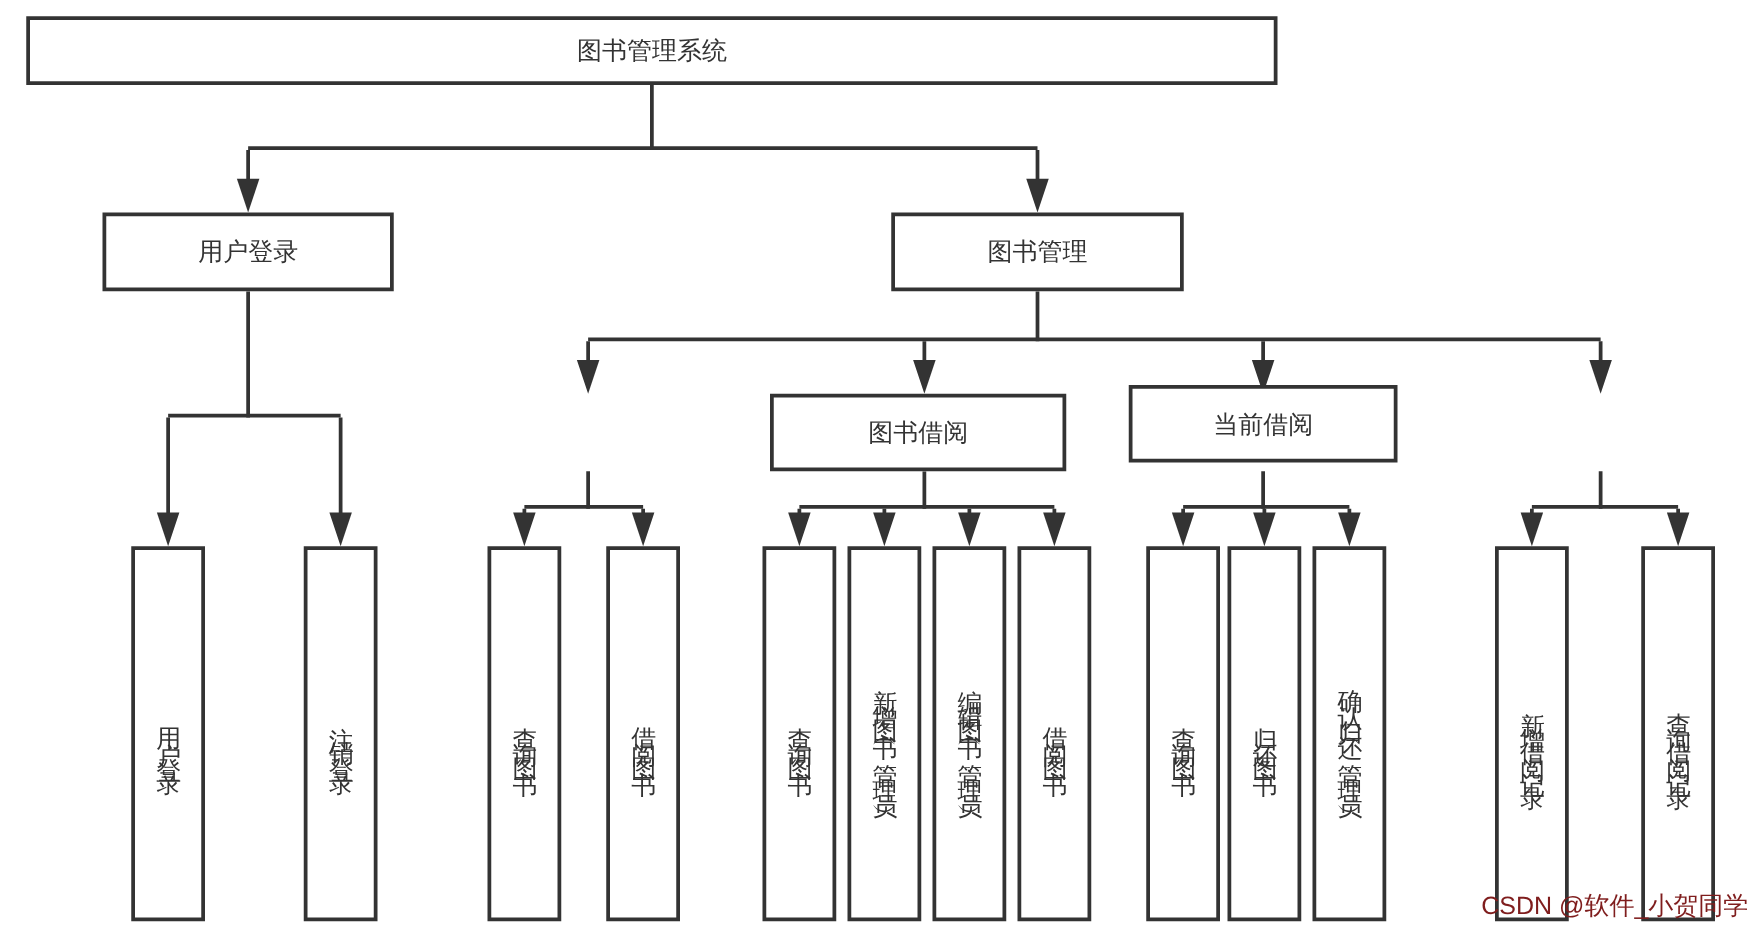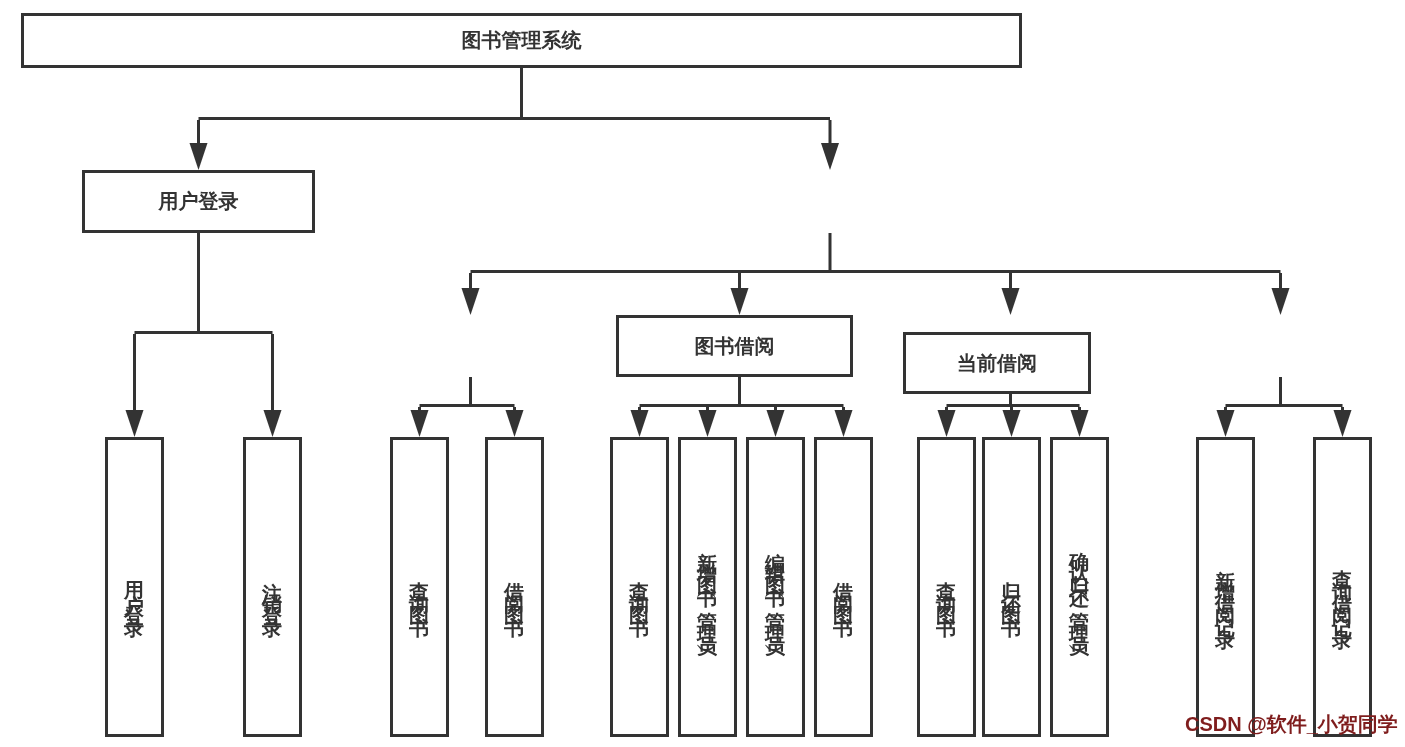--- a/index.html
+++ b/index.html
@@ -3,21 +3,21 @@
 <meta charset="utf-8">
 <style>
   html, body { margin: 0; padding: 0; }
   body {
     width: 1405px; height: 747px;
     background: #ffffff;
     font-family: "Liberation Sans", "DejaVu Sans", sans-serif;
     position: relative;
     overflow: hidden;
   }
-  #stage { position: absolute; left: 0; top: 0; width: 1405px; height: 747px; font-weight: bold; }
+  #stage { position: absolute; left: 0; top: 0; width: 1405px; height: 747px; }
   #connectors { position: absolute; left: 0; top: 0; z-index: 1; }
   .box {
     position: absolute;
     box-sizing: border-box;
     border: 3px solid #333333;
     background: #ffffff;
     color: #333333;
     display: flex;
     align-items: center;
     justify-content: center;
@@ -30,21 +30,21 @@
     text-orientation: mixed;
     letter-spacing: 12px;
     line-height: 1;
     padding-top: 6px;
   }
   .root  { left: 21px;  top: 13px;  width: 1001px; height: 55px; }
   .l2a   { left: 82px;  top: 170px; width: 233px;  height: 63px; }
   .l2b   { left: 713px; top: 170px; width: 234px;  height: 63px; }
   .l3a   { left: 363px;  top: 315px; width: 215px; height: 62px; }
   .l3b   { left: 616px;  top: 315px; width: 237px; height: 62px; }
-  .l3c   { left: 903px;  top: 332px; width: 188px; height: 62px; }
+  .l3c   { left: 903px;  top: 308px; width: 215px; height: 62px; }
   .l3d   { left: 1173px; top: 315px; width: 215px; height: 62px; }
   .leaf  { top: 437px; width: 59px; height: 300px; }
   .lf1  { left: 105px; }
   .lf2  { left: 243px; }
   .lf3  { left: 390px; }
   .lf4  { left: 485px; }
   .lf5  { left: 610px; }
   .lf6  { left: 678px; }
   .lf7  { left: 746px; }
   .lf8  { left: 814px; }
@@ -157,20 +157,23 @@
     </g>
   </svg>
 
   <div class="box root">
     <span>图书管理系统</span>
   </div>
 
   <div class="box l2a">
     <span>用户登录</span>
   </div>
+  <div class="box l2b">
+    <span>图书管理</span>
+  </div>
 
   <div class="box l3b">
     <span>图书借阅</span>
   </div>
   <div class="box l3c">
     <span>当前借阅</span>
   </div>
 
   <div class="box vbox leaf lf1">
     <span>用户登录</span>

